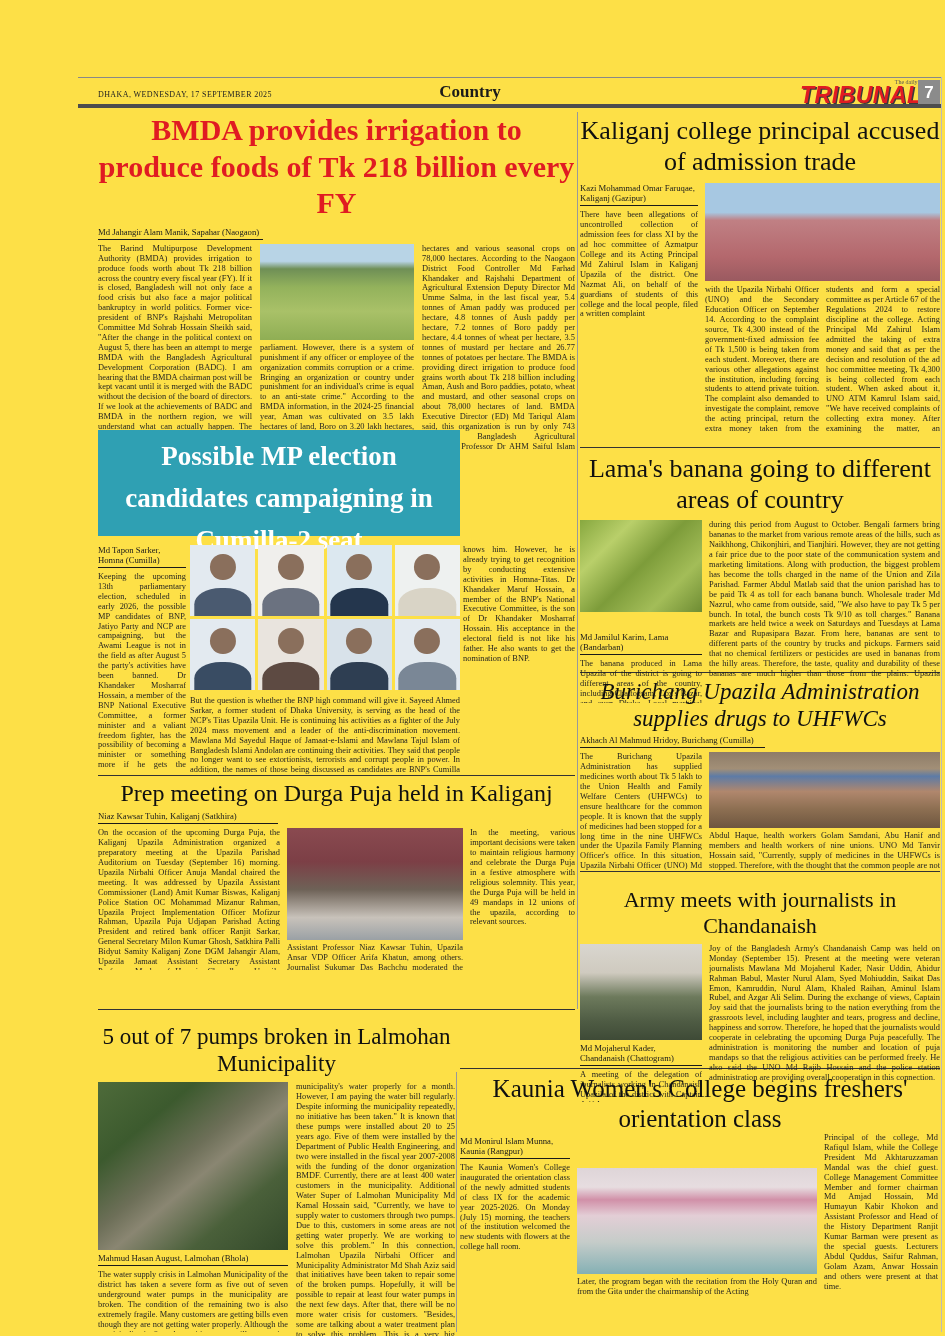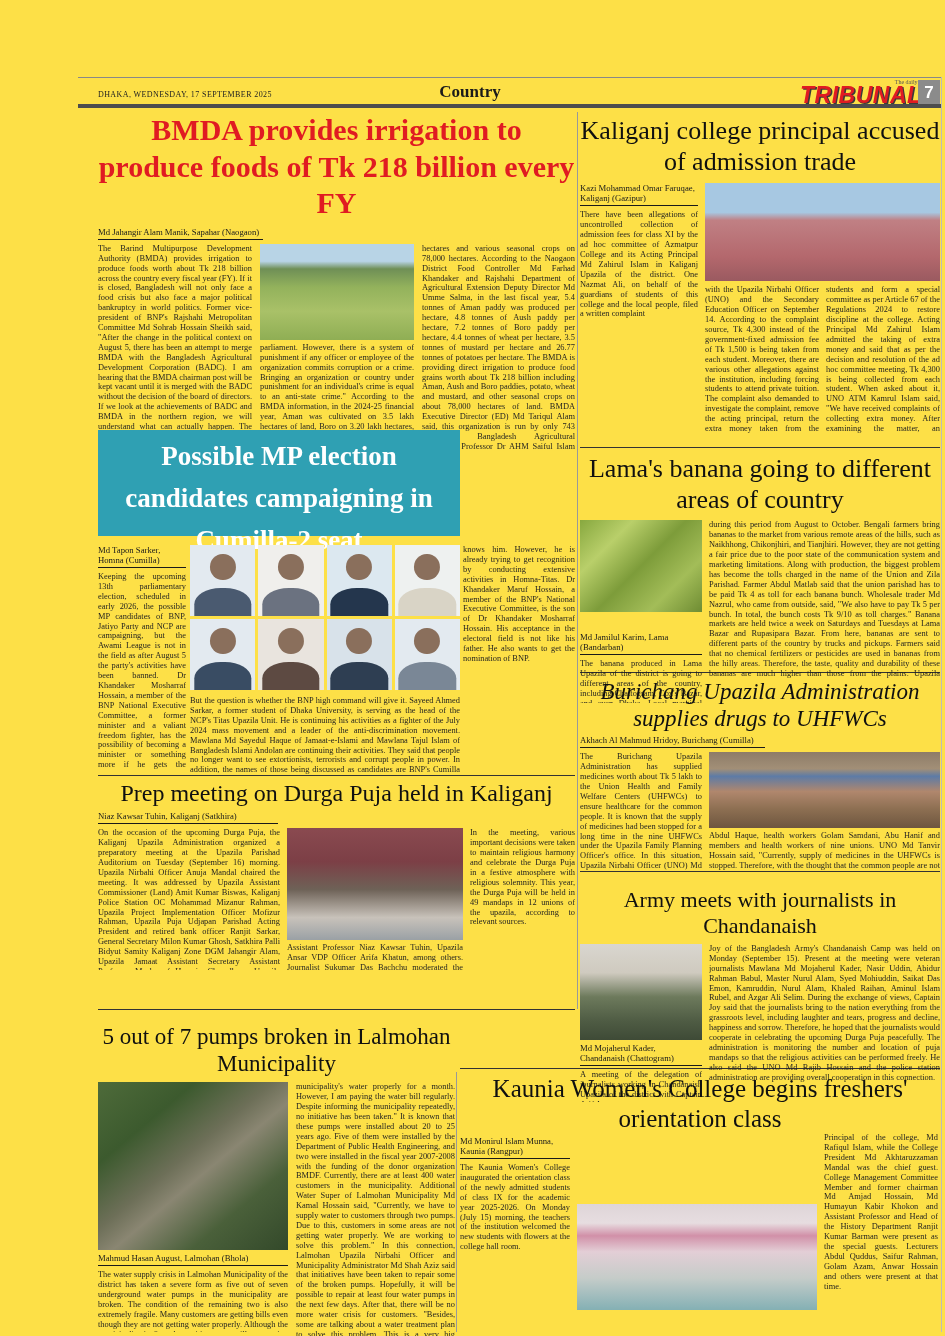--- a/index.html
+++ b/index.html
@@ -186,18 +186,19 @@
 
   <article class="abs" style="left:460px; top:1070px; width:480px; height:263px;">
     <h1 class="hl hl-kaunia" style="padding-top:4px;">Kaunia Women's College begins freshers' orientation class</h1>
     <div class="flexrow" style="gap:7px; align-items:flex-end;">
       <div style="width:110px;">
         <div class="byline">Md Monirul Islam Munna, Kaunia (Rangpur)</div>
         <div class="body-text" style="height:150px;">The Kaunia Women's College inaugurated the orientation class of the newly admitted students of class IX for the academic year 2025-2026. On Monday (July 15) morning, the teachers of the institution welcomed the new students with flowers at the college hall room.</div>
       </div>
       <div style="width:240px;">
         <div class="photo ph-kaunia" style="margin-bottom:3px;"></div>
+        <div class="body-text" style="height:36px;">Later, the program began with the recitation from the Holy Quran and from the Gita under the chairmanship of the Acting</div>
       </div>
       <div class="body-text" style="width:114px; height:180px;">Principal of the college, Md Rafiqul Islam, while the College President Md Akhtaruzzaman Mandal was the chief guest. College Management Committee Member and former chairman Md Amjad Hossain, Md Humayun Kabir Khokon and Assistant Professor and Head of the History Department Ranjit Kumar Barman were present as the special guests. Lecturers Abdul Quddus, Saifur Rahman, Golam Azam, Anwar Hossain and others were present at that time.</div>
     </div>
   </article>
 
 </div>
 
 </body></html>

